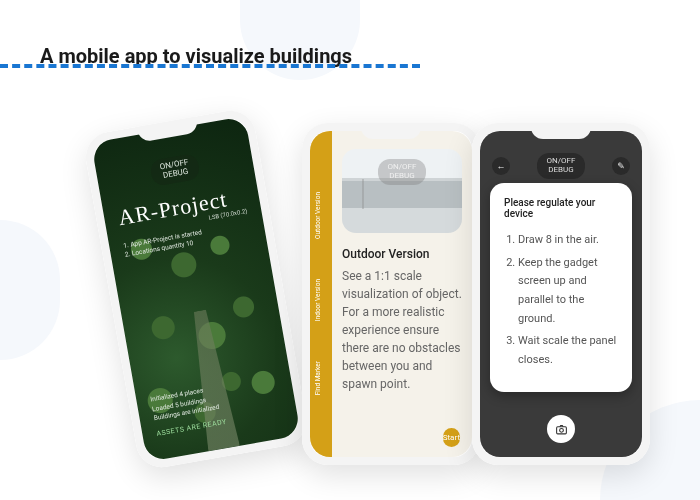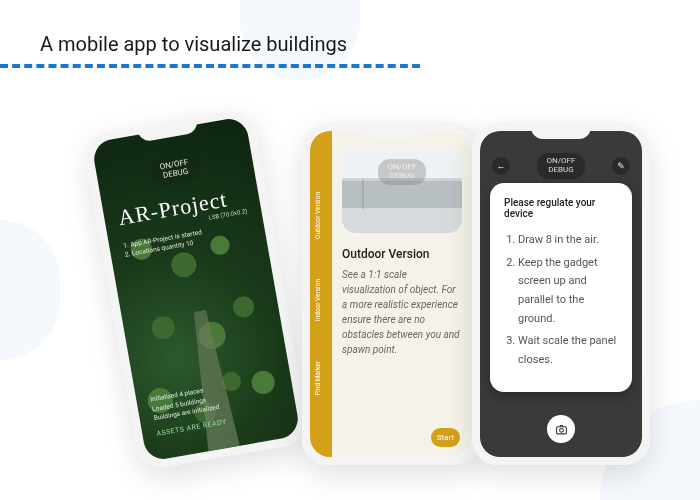--- a/index.html
+++ b/index.html
@@ -2,21 +2,21 @@
 <html><head>
 <meta charset="utf-8">
 <style>
   * { box-sizing: border-box; margin: 0; padding: 0; }
   body { width: 700px; height: 500px; background: #fff; font-family: -apple-system, BlinkMacSystemFont, "Segoe UI", Roboto, sans-serif; overflow: hidden; position: relative; }
   
   .bg-shape-1 { position: absolute; top: 0; right: 340px; width: 120px; height: 80px; background: #f5f8fc; border-radius: 0 0 60px 60px; }
   .bg-shape-2 { position: absolute; top: 220px; left: 0; width: 60px; height: 140px; background: #f5f8fc; border-radius: 0 70px 70px 0; }
   .bg-shape-3 { position: absolute; bottom: 0; right: 0; width: 100px; height: 100px; background: #f5f8fc; border-radius: 100px 0 0 0; }
 
-  .heading { position: absolute; top: 32px; left: 40px; font-size: 20px; font-weight: 400; color: #1a1a1a; }
+  .heading { position: absolute; top: 44px; left: 40px; font-size: 20px; font-weight: 700; color: #1a1a1a; }
   .dashed-line { position: absolute; top: 64px; left: 0; width: 420px; height: 0; border-top: 4px dashed #1976d2; }
 
   .phones { position: absolute; top: 105px; left: 0; width: 700px; height: 380px; }
 
   
   .phone { position: absolute; border-radius: 26px; background: #fff; box-shadow: 0 10px 30px rgba(0,0,0,0.12), inset 0 0 0 8px #f4f4f4; overflow: hidden; }
   .notch { position: absolute; top: 0; left: 50%; transform: translateX(-50%); width: 60px; height: 16px; background: #f4f4f4; border-radius: 0 0 12px 12px; z-index: 10; }
 
   
   .phone1 { width: 172px; height: 340px; left: 110px; top: 14px; transform: rotate(-10deg); }
@@ -49,22 +49,22 @@
   .phone2 { width: 178px; height: 342px; left: 302px; top: 18px; }
   .phone2 .screen { position: absolute; inset: 8px; border-radius: 20px; overflow: hidden; background: #f5f2ea; display: flex; }
   .sidebar { width: 22px; background: #d4a017; display: flex; flex-direction: column; justify-content: center; gap: 40px; }
   .sidebar-item { writing-mode: vertical-rl; transform: rotate(180deg); color: #fff; font-size: 6.5px; text-align: center; padding: 0 4px; }
   .phone2 .main { flex: 1; position: relative; padding-top: 18px; }
   .hero { margin: 0 10px; height: 84px; border-radius: 14px; background: linear-gradient(#eef2f4 0 35%, #cfd4d6 35% 38%, #b8bfc2 38% 70%, #d5dadc 70%); position: relative; overflow: hidden; }
   .hero::after { content:""; position:absolute; top: 30px; left: 20px; right: 20px; height: 30px; background: linear-gradient(90deg, #888 0 2px, transparent 2px 18px) repeat-x; opacity: .35; }
   .hero .pill-wrap { position: absolute; top: 10px; left: 0; right: 0; text-align: center; }
   .hero .pill { background: rgba(120,120,120,0.35); color: #f0f0f0; }
   .phone2 .section-title { font-size: 12px; font-weight: 500; margin: 14px 10px 6px; color: #222; }
-  .phone2 .desc { font-size: 10px; line-height: 1.5; color: #666; margin: 0 10px; font-style: italic; }
-  .phone2 .start-btn { position: absolute; bottom: 10px; right: 12px; background: #d4a017; color: #fff; border-radius: 14px; font-size: 8px; padding: 5px 6px; }
+  .phone2 .desc { font-size: 12px; line-height: 1.5; color: #666; margin: 0 10px; }
+  .phone2 .start-btn { position: absolute; bottom: 10px; right: 12px; background: #d4a017; color: #fff; border-radius: 14px; font-size: 8px; padding: 5px 0; }
 
   
   .phone3 { width: 178px; height: 342px; left: 472px; top: 18px; }
   .phone3 .screen { position: absolute; inset: 8px; border-radius: 20px; overflow: hidden; background: #3a3a3a; }
   .phone3 .topbar { position: absolute; top: 22px; left: 0; right: 0; display: flex; align-items: center; justify-content: space-between; padding: 0 12px; }
   .circle-btn { width: 18px; height: 18px; border-radius: 50%; background: #2a2a2a; color: #eee; display: flex; align-items: center; justify-content: center; font-size: 9px; }
   .phone3 .pill { background: #2a2a2a; color: #ddd; }
   .card { position: absolute; top: 52px; left: 10px; right: 10px; background: #fff; border-radius: 14px; padding: 14px 14px 18px; box-shadow: 0 4px 12px rgba(0,0,0,0.3); }
   .card-title { font-size: 10px; font-weight: 500; color: #222; margin-bottom: 12px; }
   .card ol { list-style: decimal; padding-left: 14px; }

